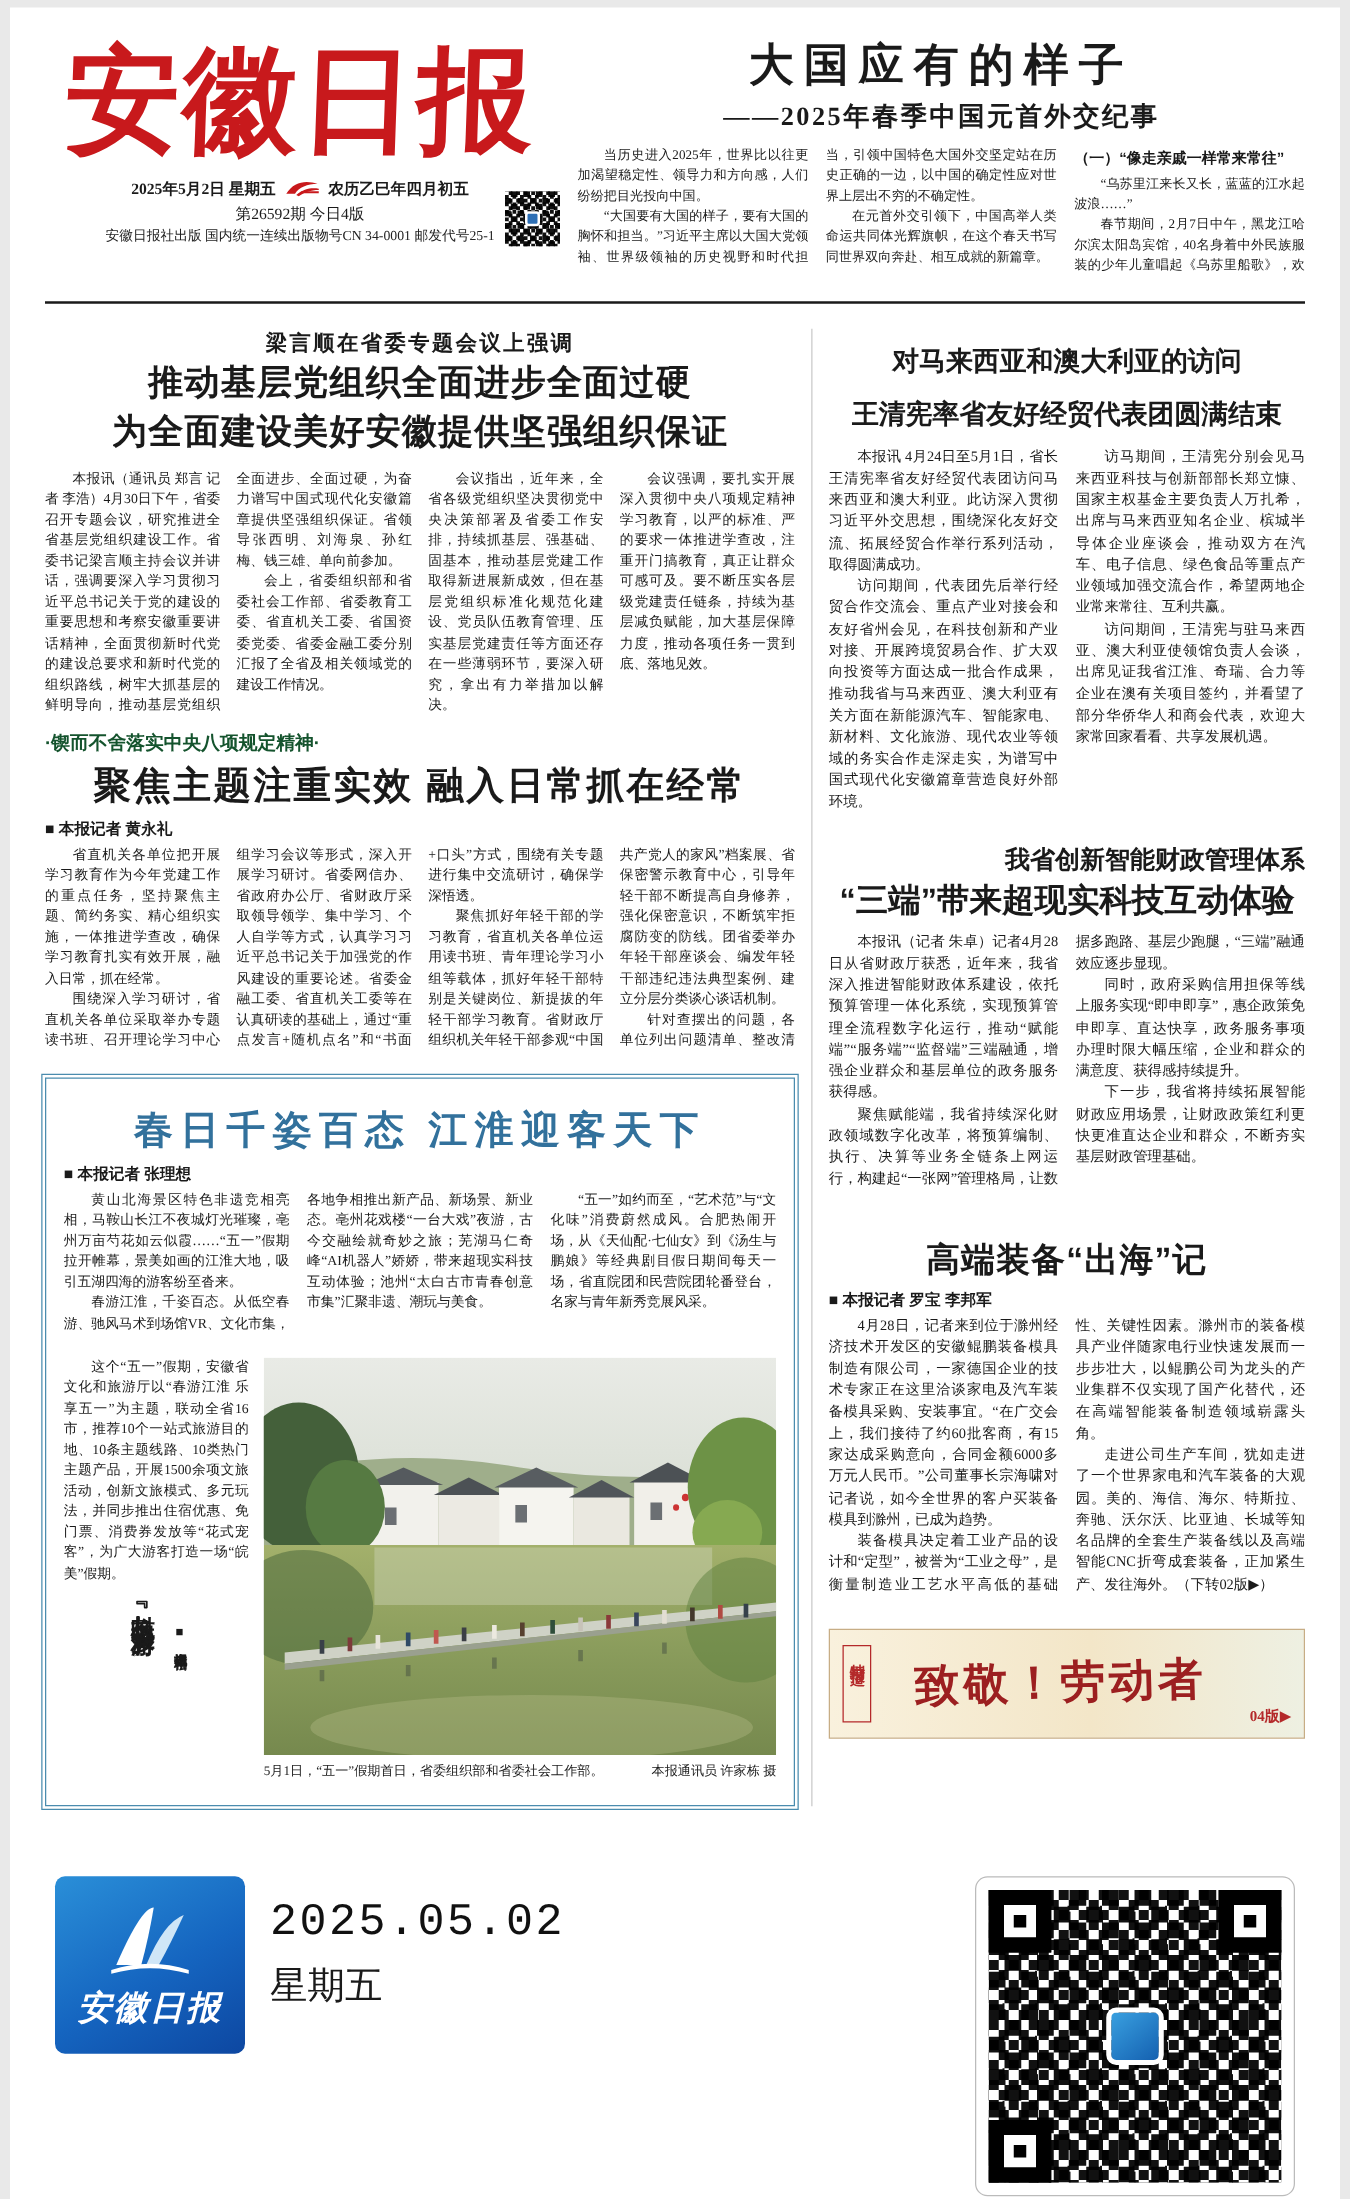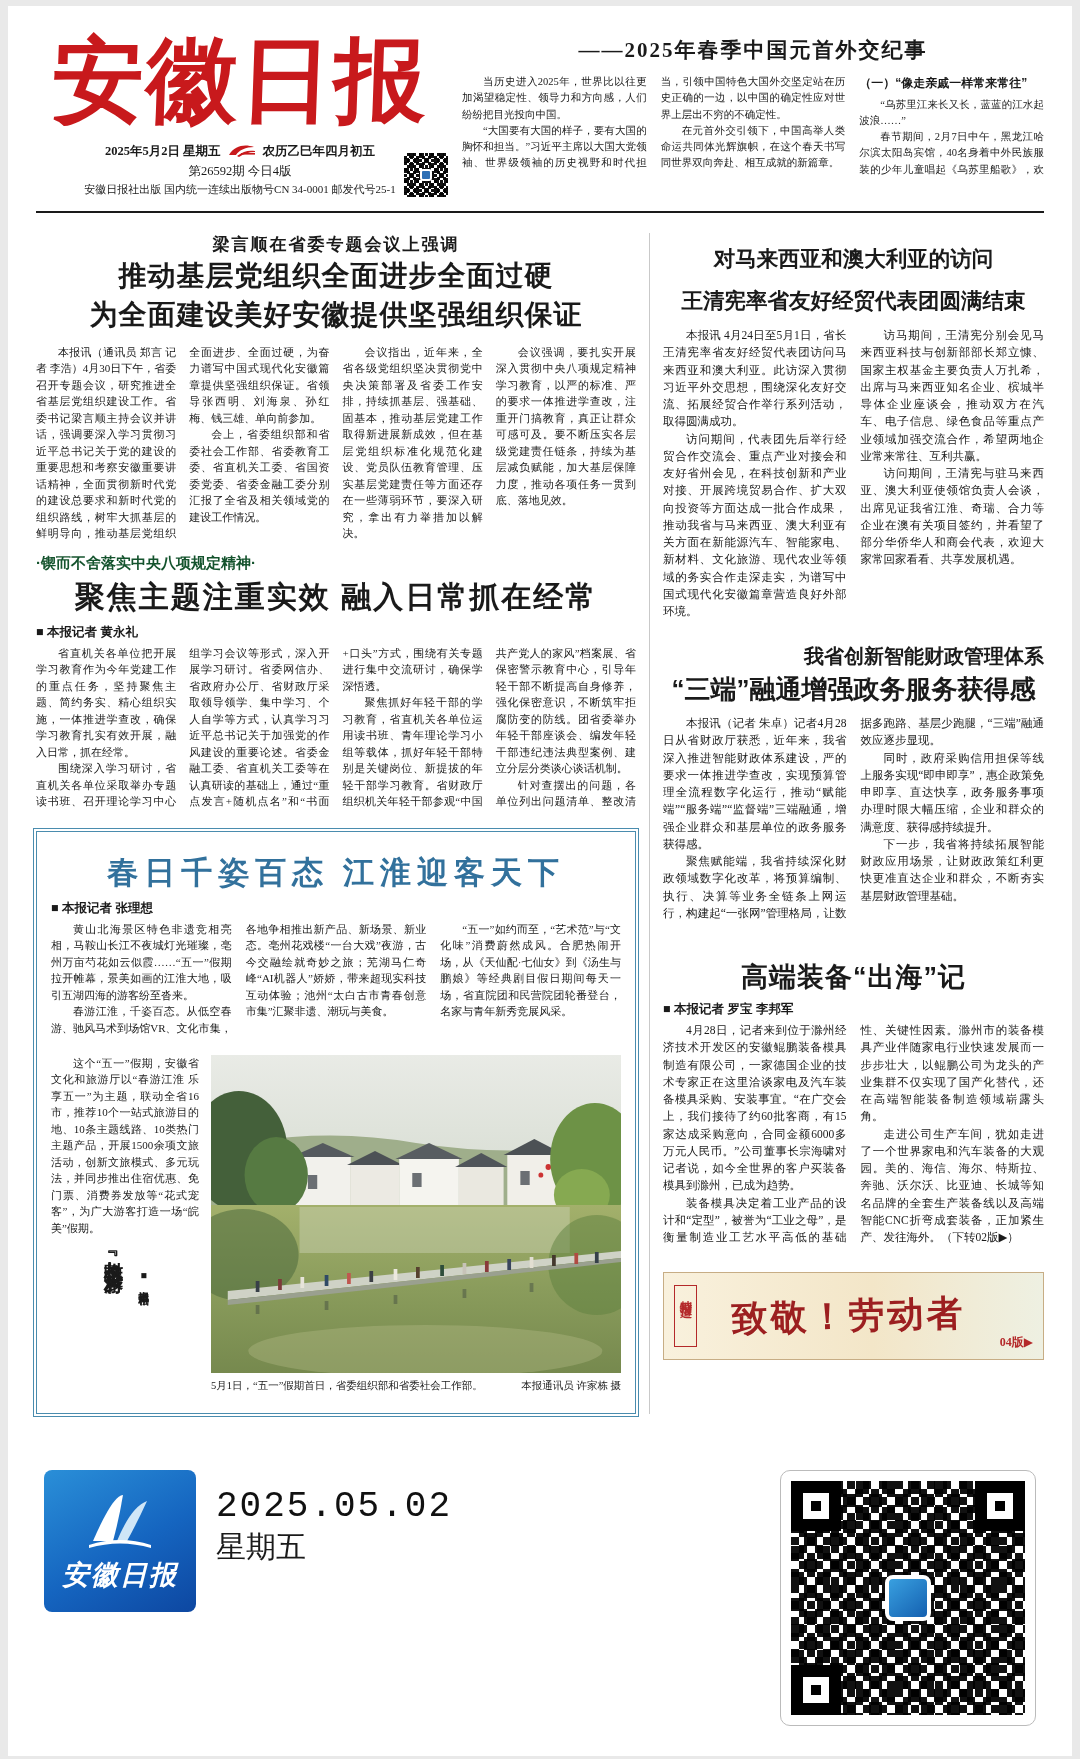--- a/index.html
+++ b/index.html
@@ -102,21 +102,21 @@
   .special-page { align-self:flex-end; color:#b4292a; font-size:12px; font-weight:bold; flex:none; }
 
   
   .footer { display:flex; align-items:flex-start; gap:20px; padding:46px 36px 0; }
   .footer-logo { width:152px; height:142px; border-radius:8px; flex:none;
                  background:linear-gradient(150deg,#2a8fd8,#1565c0 55%,#0d47a1);
                  display:flex; flex-direction:column; align-items:center; justify-content:center; gap:6px; }
   .footer-logo-text { color:#fff; font-size:27px; font-weight:bold; font-style:italic; letter-spacing:2px; }
   .footer-datebox { margin-top:16px; font-family:"Liberation Mono","DejaVu Sans Mono",monospace; }
   .footer-date { font-size:36px; letter-spacing:2px; color:#111; }
-  .footer-weekday { font-size:30px; font-family:"Liberation Serif",serif; }
+  .footer-weekday { font-size:30px; margin-top:10px; font-family:"Liberation Serif",serif; }
   .footer-spacer { flex:1; }
   .big-qr { width:256px; height:256px; flex:none; position:relative; border:1px solid #bbb; border-radius:10px;
             padding:10px; background:#fff; }
   .qr-inner { width:100%; height:100%; position:relative; background-color:#fff;
               background-image:repeating-conic-gradient(#111 0% 25%, #fff 0% 50%),
                                repeating-conic-gradient(#111 0% 25%, transparent 0% 50%);
               background-size:16px 16px, 26px 26px; background-blend-mode:multiply; }
   .finder { position:absolute; width:50px; height:50px; background:#000; border:12px solid #000;
             box-shadow:inset 0 0 0 8px #fff; }
   .finder.tl { left:0; top:0; } .finder.tr { right:0; top:0; } .finder.bl { left:0; bottom:0; }
@@ -144,20 +144,21 @@
           </div>
           <div>第26592期 今日4版</div>
           <div class="meta-line3">安徽日报社出版 国内统一连续出版物号CN 34-0001 邮发代号25-1</div>
           <div class="mini-qr">
               <span class="dot"></span>
             </div>
         </div>
       </div>
 
       <div class="top-article">
+        <div class="top-title">大国应有的样子</div>
         <div class="top-subtitle">——2025年春季中国元首外交纪事</div>
         <div class="top-body">
           <p class="b">当历史进入2025年，世界比以往更加渴望稳定性、领导力和方向感，人们纷纷把目光投向中国。</p>
           <p class="b">“大国要有大国的样子，要有大国的胸怀和担当。”习近平主席以大国大党领袖、世界级领袖的历史视野和时代担当，引领中国特色大国外交坚定站在历史正确的一边，以中国的确定性应对世界上层出不穷的不确定性。</p>
           <p class="b">在元首外交引领下，中国高举人类命运共同体光辉旗帜，在这个春天书写同世界双向奔赴、相互成就的新篇章。</p>
           <p class="b top-subhead">（一）“像走亲戚一样常来常往”</p>
           <p class="b">“乌苏里江来长又长，蓝蓝的江水起波浪……”</p>
           <p class="b">春节期间，2月7日中午，黑龙江哈尔滨太阳岛宾馆，40名身着中外民族服装的少年儿童唱起《乌苏里船歌》，欢迎出席哈尔滨亚冬会开幕式的国际贵宾。</p>
 
         </div>
@@ -307,23 +308,23 @@
           <div class="visit-body">
             <p class="b">本报讯 4月24日至5月1日，省长王清宪率省友好经贸代表团访问马来西亚和澳大利亚。此访深入贯彻习近平外交思想，围绕深化友好交流、拓展经贸合作举行系列活动，取得圆满成功。</p>
             <p class="b">访问期间，代表团先后举行经贸合作交流会、重点产业对接会和友好省州会见，在科技创新和产业对接、开展跨境贸易合作、扩大双向投资等方面达成一批合作成果，推动我省与马来西亚、澳大利亚有关方面在新能源汽车、智能家电、新材料、文化旅游、现代农业等领域的务实合作走深走实，为谱写中国式现代化安徽篇章营造良好外部环境。</p>
             <p class="b">访马期间，王清宪分别会见马来西亚科技与创新部部长郑立慷、国家主权基金主要负责人万扎希，出席与马来西亚知名企业、槟城半导体企业座谈会，推动双方在汽车、电子信息、绿色食品等重点产业领域加强交流合作，希望两地企业常来常往、互利共赢。</p>
             <p class="b">访问期间，王清宪与驻马来西亚、澳大利亚使领馆负责人会谈，出席见证我省江淮、奇瑞、合力等企业在澳有关项目签约，并看望了部分华侨华人和商会代表，欢迎大家常回家看看、共享发展机遇。</p>
           </div>
         </div>
 
         <div>
           <div class="finance-kicker">我省创新智能财政管理体系</div>
-          <div class="finance-headline">“三端”融通增强政务服务获得感</div>
+          <div class="finance-headline">“三端”带来超现实科技互动体验</div>
           <div class="finance-body">
-            <p class="b">本报讯（记者 朱卓）记者4月28日从省财政厅获悉，近年来，我省深入推进智能财政体系建设，严的要求一体推进学查改，实现预算管理全流程数字化运行，推动“赋能端”“服务端”“监督端”三端融通，增强企业群众和基层单位的政务服务获得感。</p>
+            <p class="b">本报讯（记者 朱卓）记者4月28日从省财政厅获悉，近年来，我省深入推进智能财政体系建设，依托预算管理一体化系统，实现预算管理全流程数字化运行，推动“赋能端”“服务端”“监督端”三端融通，增强企业群众和基层单位的政务服务获得感。</p>
             <p class="b">聚焦赋能端，我省持续深化财政领域数字化改革，将预算编制、执行、决算等业务全链条上网运行，构建起“一张网”管理格局，让数据多跑路、基层少跑腿，“三端”融通效应逐步显现。</p>
             <p class="b">同时，政府采购信用担保等线上服务实现“即申即享”，惠企政策免申即享、直达快享，政务服务事项办理时限大幅压缩，企业和群众的满意度、获得感持续提升。</p>
             <p class="b">下一步，我省将持续拓展智能财政应用场景，让财政政策红利更快更准直达企业和群众，不断夯实基层财政管理基础。</p>
           </div>
         </div>
 
         <div>
           <div class="equip-headline">高端装备“出海”记</div>
           <div class="byline">■ 本报记者 罗宝 李邦军</div>
           <div class="equip-body">

